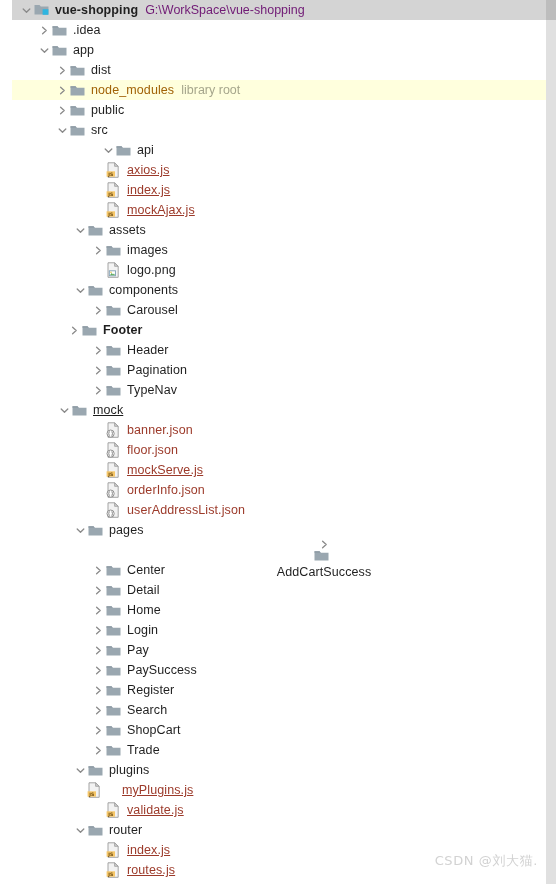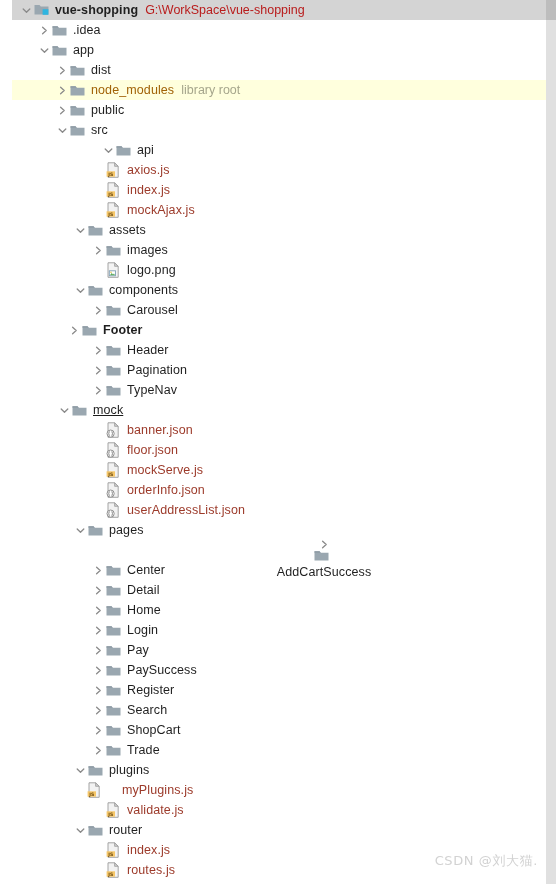--- a/index.html
+++ b/index.html
@@ -65,27 +65,27 @@
     margin-right: 4px;
   }
   .icon svg { display: block; }
 
   .label {
     font-size: 12.5px;
     color: #1f1f1f;
     letter-spacing: 0.1px;
   }
   .label.bold { font-weight: bold; }
-  .label.js   { color: #9c3a2a; }
+  .label.js   { color: #9c3a2a; text-decoration: underline; }
   .label.json { color: #9c3a2a; }
   .label.excluded { color: #a16207; }
 
   .suffix {
     font-size: 12.5px;
-    color: #b91c1c;
+    color: #701a75;
     margin-left: 7px;
   }
   .suffix.lib { color: #a6a68c; }
 
   
   #scrollbar-track {
     position: absolute;
     right: 0;
     top: 0;
     width: 10px;

